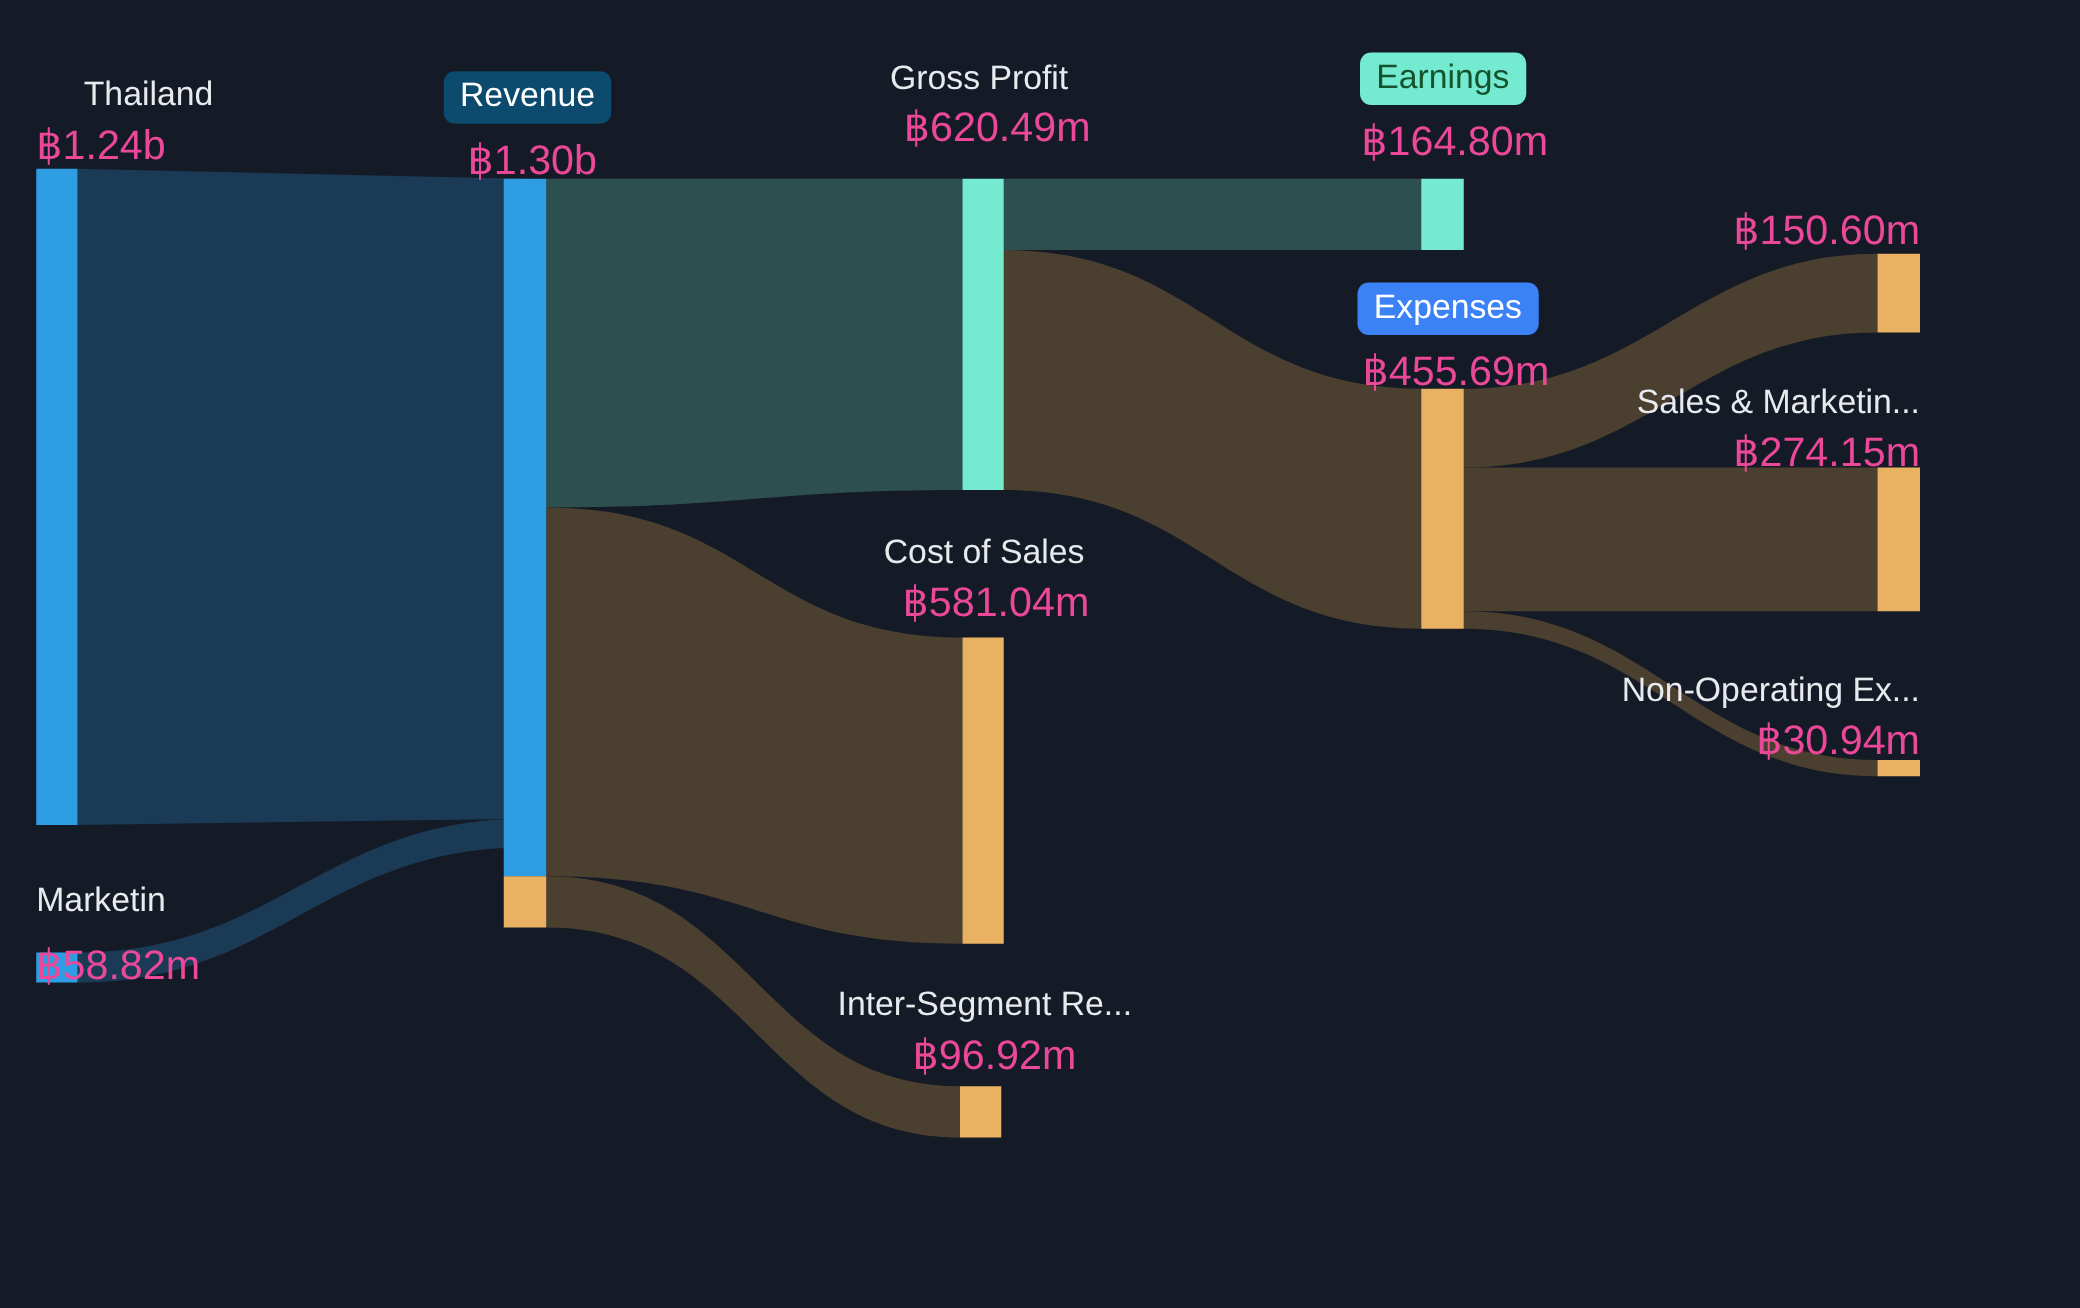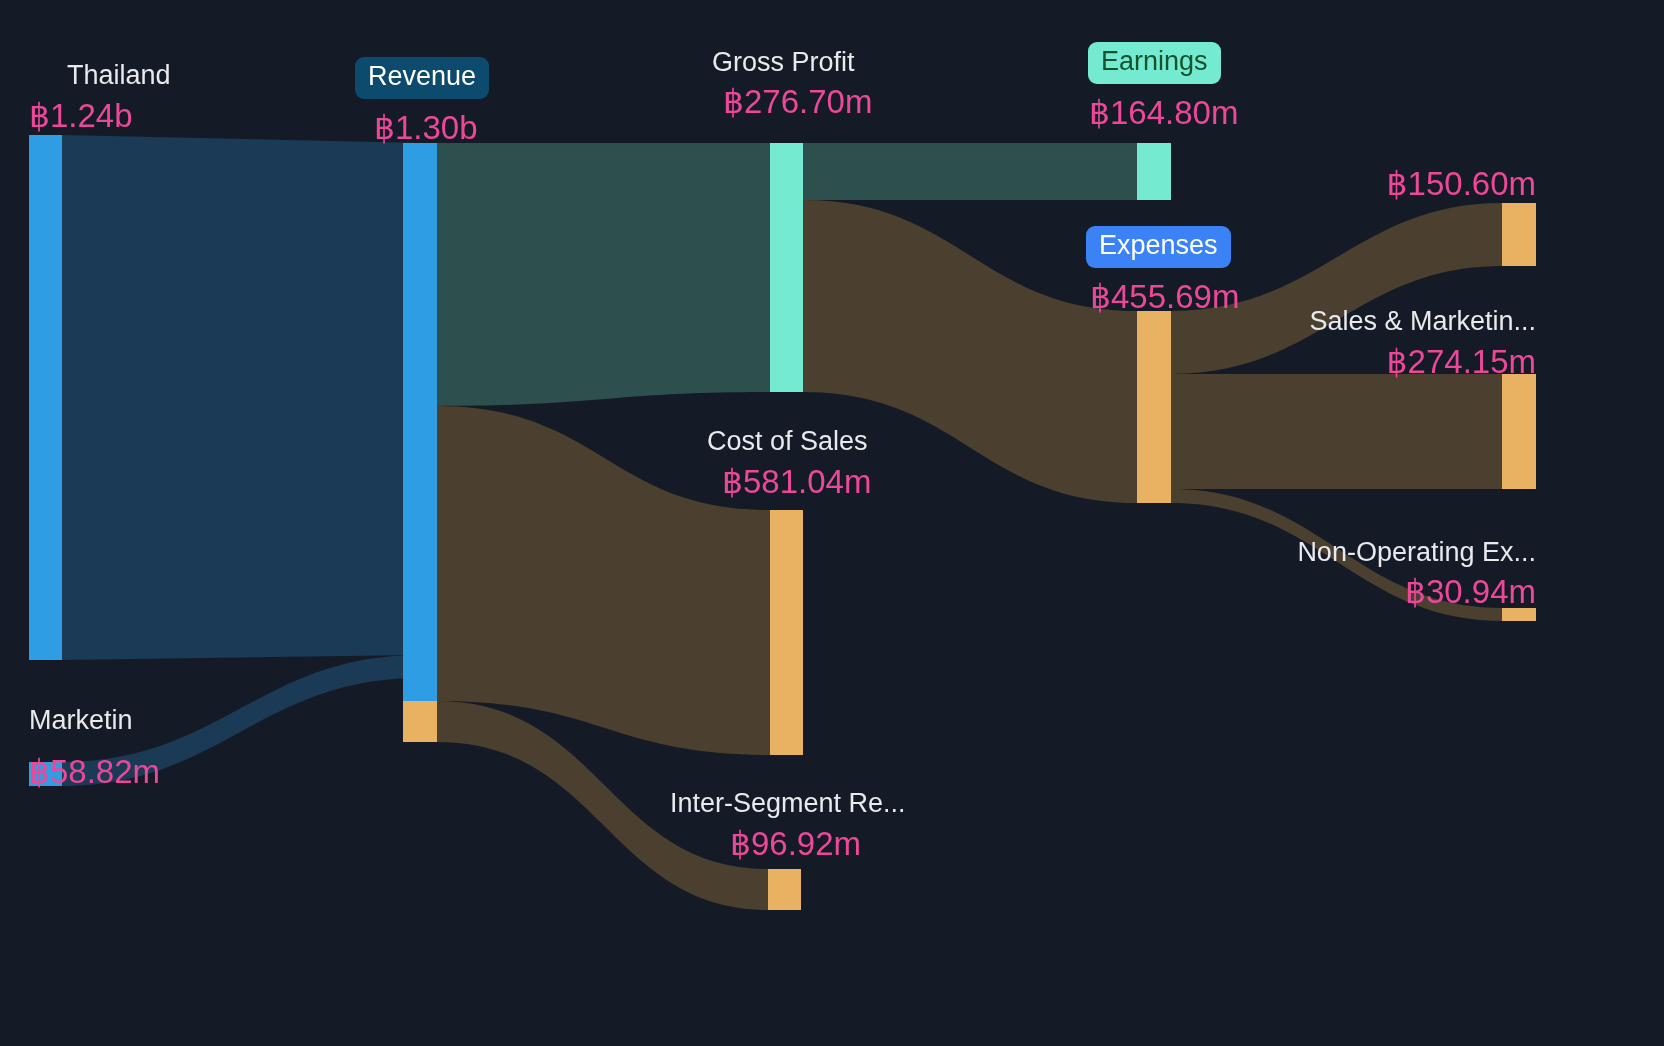--- a/index.html
+++ b/index.html
@@ -63,21 +63,21 @@
   <div class="lbl" style="left:29px;top:61px;margin-left:38px;">Thailand</div>
   <div class="val" style="left:29px;top:98px;">฿1.24b</div>
 
   <div class="lbl" style="left:29px;top:706px;">Marketin</div>
   <div class="val" style="left:29px;top:742px;margin-top:12px;">฿58.82m</div>
 
   <div class="pill rev" style="left:355px;top:57px;">Revenue</div>
   <div class="val" style="left:374px;top:110px;">฿1.30b</div>
 
   <div class="lbl" style="left:712px;top:48px;">Gross Profit</div>
-  <div class="val" style="left:723px;top:84px;">฿276.70m</div>
+  <div class="val" style="left:723px;top:84px;">฿620.49m</div>
 
   <div class="lbl" style="left:707px;top:427px;">Cost of Sales</div>
   <div class="val" style="left:722px;top:464px;">฿581.04m</div>
 
   <div class="lbl" style="left:670px;top:789px;">Inter-Segment Re...</div>
   <div class="val" style="left:730px;top:826px;">฿96.92m</div>
 
   <div class="pill earn" style="left:1088px;top:42px;">Earnings</div>
   <div class="val" style="left:1089px;top:95px;">฿164.80m</div>
 

